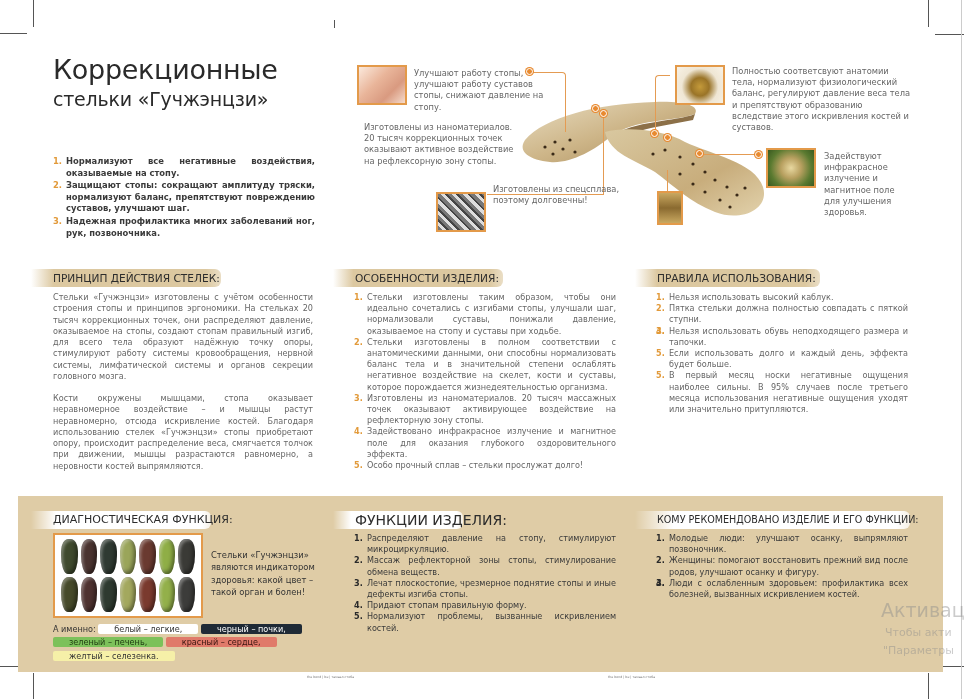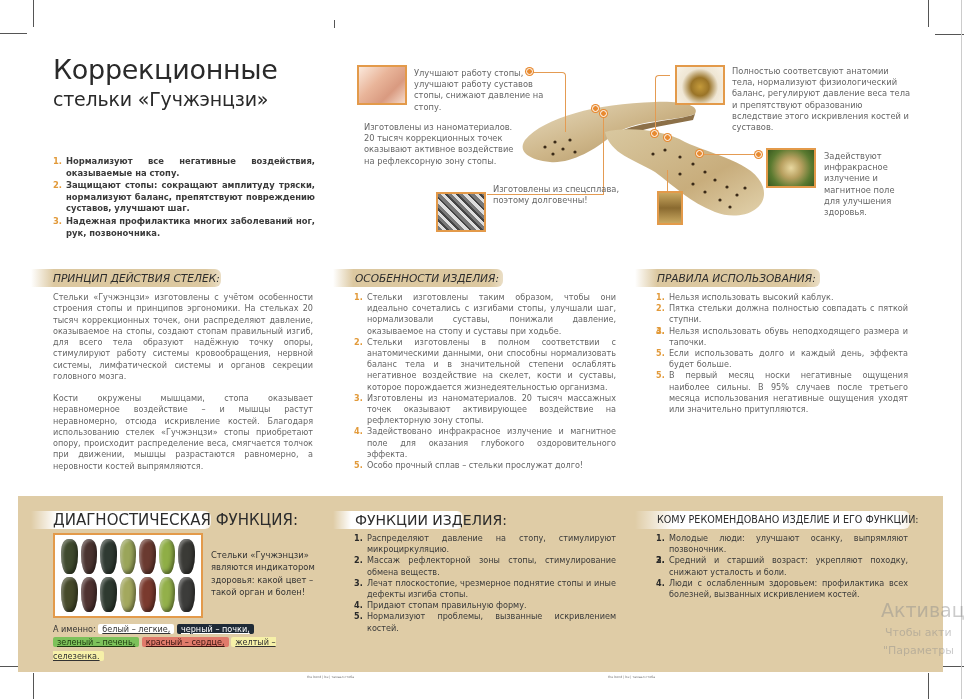--- a/index.html
+++ b/index.html
@@ -16,38 +16,38 @@
   .intro-list li .num { position: absolute; left: 0; top: 0; color: #e29a3a; font-weight: bold; }
 
   
   .photo { position: absolute; border: 2px solid #e39a4a; overflow: hidden; }
   .callout { position: absolute; font-size: 8.3px; line-height: 11.2px; color: #666; }
   .conn { position: absolute; border-color: #e49b52; border-style: solid; border-width: 0; }
   .dot { position: absolute; width: 7px; height: 7px; border-radius: 50%; background: #e88a30; border: 1px solid #fff; box-shadow: 0 0 0 1px #e88a30; }
 
   
   .sec-head { position: absolute; height: 18px; padding-left: 22px; padding-right: 8px; font-size: 10.6px; line-height: 18px; color: #2c2c2c; white-space: nowrap; }
-  .sec-head.tan { background: linear-gradient(90deg, rgba(224,205,165,0) 0%, #dcc8a0 12%, #dcc8a0 92%, rgba(220,200,160,0.6) 100%); border-radius: 0 6px 6px 0; font-style: italic; }
+  .sec-head.tan { background: linear-gradient(90deg, rgba(224,205,165,0) 0%, #dcc8a0 12%, #dcc8a0 92%, rgba(220,200,160,0.6) 100%); border-radius: 0 6px 6px 0; }
   .sec-head.white { background: linear-gradient(90deg, rgba(255,255,255,0) 0%, #ffffff 14%, #ffffff 95%, rgba(255,255,255,0.7) 100%); border-radius: 0 6px 6px 0; }
 
   .body-text { position: absolute; font-size: 8.1px; line-height: 11.3px; color: #666; text-align: justify; }
   .num-list { position: absolute; list-style: none; }
   .num-list li { position: relative; padding-left: 13px; font-size: 8.1px; line-height: 11.2px; color: #666; text-align: justify; }
   .num-list li .num { position: absolute; left: 0; top: 0; color: #e29a3a; font-weight: bold; }
   .num-list.dark li { color: #3a3a3a; }
   .num-list.dark li .num { color: #2a2a2a; }
 
   .bottom-band { position: absolute; left: 18px; top: 496px; width: 925px; height: 176px; background: #dfcca6; }
 
   .diag-box { position: absolute; left: 53px; top: 533px; width: 150px; height: 85px; background: #fff; border: 2px solid #e39a4a; padding: 4px 6px; display: grid; grid-template-columns: repeat(7, 1fr); grid-template-rows: 1fr 1fr; gap: 3px 3px; }
   .insole { border-radius: 45% 45% 40% 40% / 35% 35% 55% 55%; box-shadow: inset -2px -2px 4px rgba(0,0,0,0.45), inset 2px 2px 3px rgba(255,255,255,0.35); }
 
   .diag-text { position: absolute; left: 211px; top: 549px; width: 108px; font-size: 8.4px; line-height: 12.4px; color: #333; }
   .legend { position: absolute; left: 53px; top: 623px; width: 270px; font-size: 8.1px; line-height: 13.4px; color: #333; }
-  .tag { padding: 0 4px; border-radius: 2px; text-decoration: underline; }
+  .tag { padding: 0 16px; border-radius: 2px; }
 
   .footer-mark { position: absolute; top: 675px; font-size: 3.2px; color: #777; white-space: nowrap; }
 
   .watermark-1 { position: absolute; left: 881px; top: 599px; font-size: 19px; color: rgba(140,140,140,0.45); white-space: nowrap; }
   .watermark-2 { position: absolute; left: 885px; top: 626px; font-size: 11px; color: rgba(140,140,140,0.45); white-space: nowrap; }
   .watermark-3 { position: absolute; left: 883px; top: 644px; font-size: 11px; color: rgba(140,140,140,0.45); white-space: nowrap; }
 </style>
 </head>
 <body>
 
@@ -161,21 +161,21 @@
   <li><span class="num">1.</span><span>Нельзя использовать высокий каблук.</span></li>
   <li><span class="num">2.</span><span>Пятка стельки должна полностью совпадать с пяткой ступни.</span></li>
   <li><span class="num">3.</span></li>
   <li><span class="num">4.</span><span>Нельзя использовать обувь неподходящего размера и тапочки.</span></li>
   <li><span class="num">5.</span><span>Если использовать долго и каждый день, эффекта будет больше.</span></li>
   <li><span class="num">5.</span><span>В первый месяц носки негативные ощущения наиболее сильны. В 95% случаев после третьего месяца использования негативные ощущения уходят или значительно притупляются.</span></li>
 </ol>
 
 <div class="bottom-band"></div>
 
-<div class="sec-head white" style="left:31px;top:511px;width:180px;font-size:15px;">ДИАГНОСТИЧЕСКАЯ ФУНКЦИЯ:</div>
+<div class="sec-head white" style="left:31px;top:511px;width:180px;font-size:11px;">ДИАГНОСТИЧЕСКАЯ ФУНКЦИЯ:</div>
 <div class="diag-box">
   <div class="insole" style="background:#3f4a2e;"></div>
   <div class="insole" style="background:#4a3330;"></div>
   <div class="insole" style="background:#2f3a32;"></div>
   <div class="insole" style="background:#9aa55a;"></div>
   <div class="insole" style="background:#6a3a30;"></div>
   <div class="insole" style="background:#8fae46;"></div>
   <div class="insole" style="background:#3a3a36;"></div>
   <div class="insole" style="background:#464a2a;"></div>
   <div class="insole" style="background:#4e3230;"></div>
@@ -200,22 +200,22 @@
   <li><span class="num">1.</span><span>Распределяют давление на стопу, стимулируют микроциркуляцию.</span></li>
   <li><span class="num">2.</span><span>Массаж рефлекторной зоны стопы, стимулирование обмена веществ.</span></li>
   <li><span class="num">3.</span><span>Лечат плоскостопие, чрезмерное поднятие стопы и иные дефекты изгиба стопы.</span></li>
   <li><span class="num">4.</span><span>Придают стопам правильную форму.</span></li>
   <li><span class="num">5.</span><span>Нормализуют проблемы, вызванные искривлением костей.</span></li>
 </ol>
 
 <div class="sec-head white" style="left:635px;top:511px;width:275px;font-size:9.6px;">КОМУ РЕКОМЕНДОВАНО ИЗДЕЛИЕ И ЕГО ФУНКЦИИ:</div>
 <ol class="num-list dark" style="left:656px;top:533px;width:252px;">
   <li><span class="num">1.</span><span>Молодые люди: улучшают осанку, выпрямляют позвоночник.</span></li>
-  <li><span class="num">2.</span></li>
-  <li><span class="num">3.</span><span>Средний и старший возраст: укрепляют походку, снижают усталость и боли.</span></li>
+  <li><span class="num">2.</span><span>Женщины: помогают восстановить прежний вид после родов, улучшают осанку и фигуру.</span></li>
+  <li><span class="num">3.</span></li>
   <li><span class="num">4.</span><span>Люди с ослабленным здоровьем: профилактика всех болезней, вызванных искривлением костей.</span></li>
 </ol>
 
 <div class="footer-mark" style="left:307px;">the bond | be | тамаал стоба</div>
 <div class="footer-mark" style="left:608px;">the bond | be | тамаал стоба</div>
 
 <div class="watermark-1">Активац</div>
 <div class="watermark-2">Чтобы акти</div>
 <div class="watermark-3">"Параметры</div>
 

